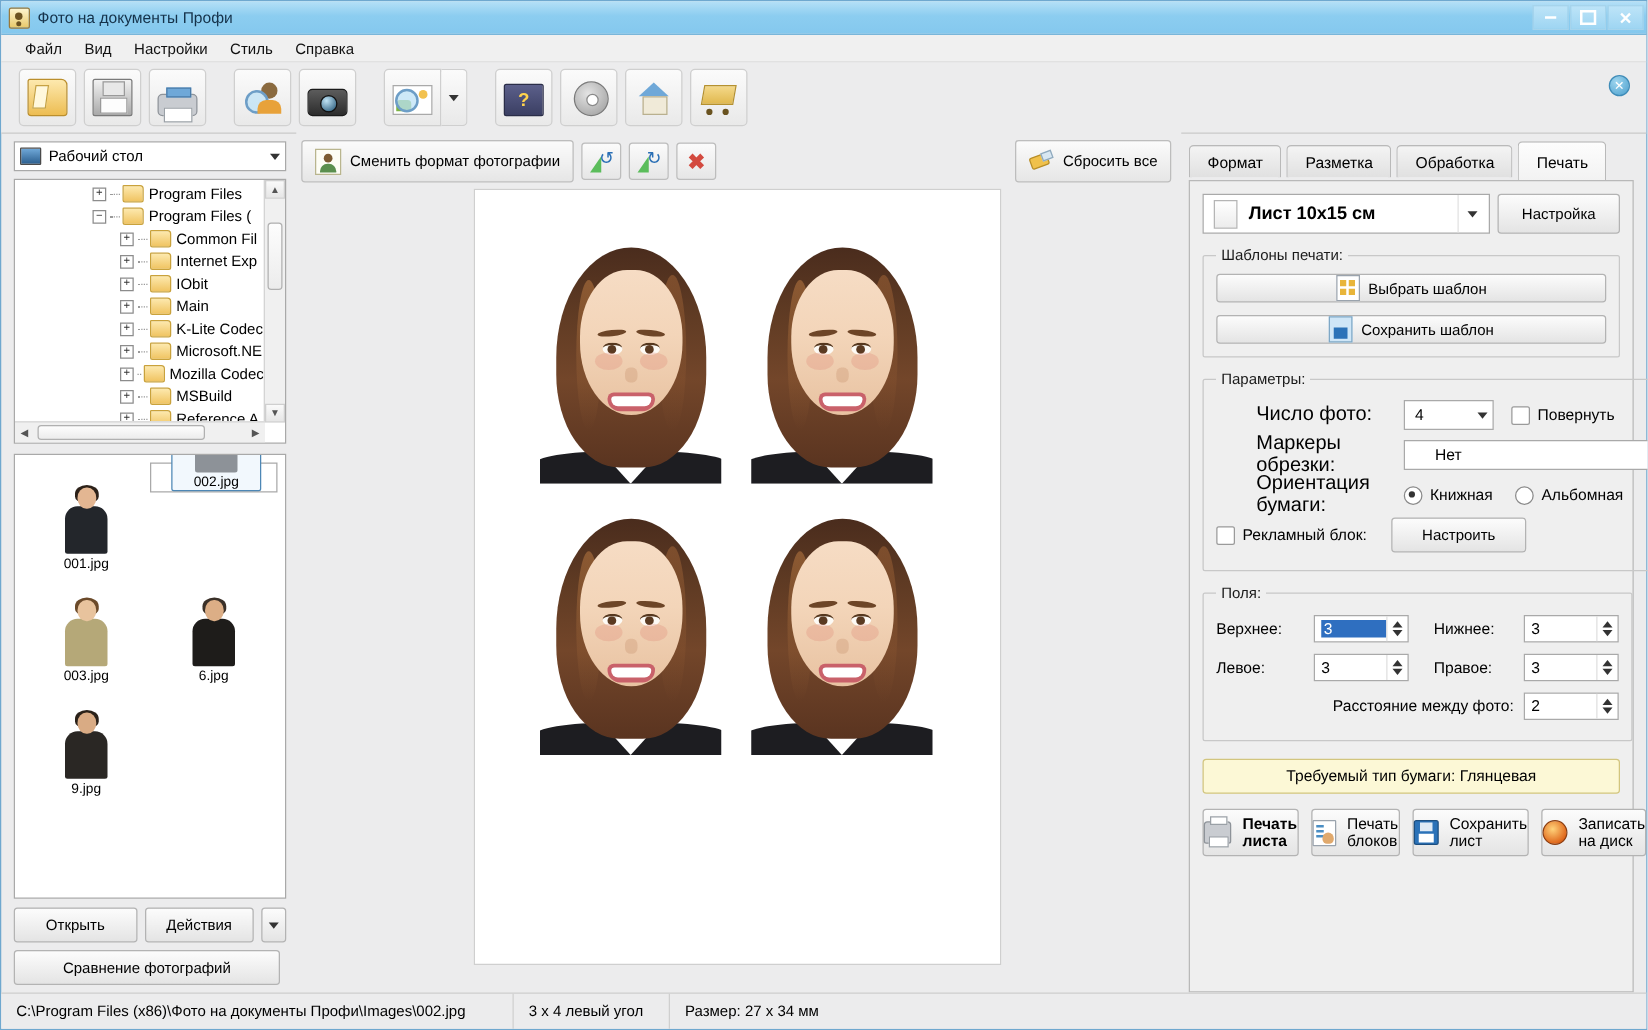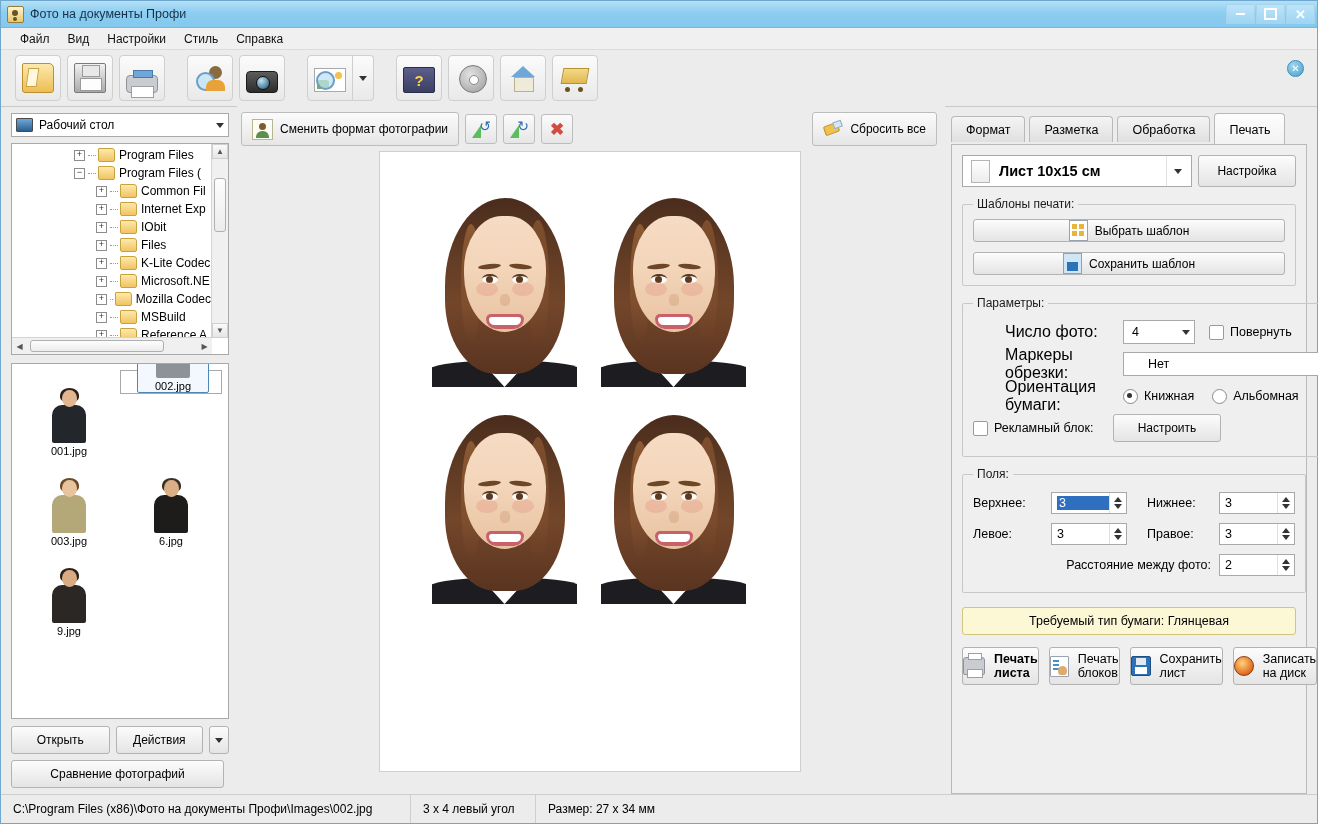--- a/index.html
+++ b/index.html
@@ -391,21 +391,21 @@
             <div class="trow" style="padding-left: 84px;">
               <span class="exp">+</span>
               <span class="dots"></span>
               <span class="fold"></span>
               <span>IObit</span>
             </div>
             <div class="trow" style="padding-left: 84px;">
               <span class="exp">+</span>
               <span class="dots"></span>
               <span class="fold"></span>
-              <span>Files</span>
+              <span>Main</span>
             </div>
             <div class="trow" style="padding-left: 84px;">
               <span class="exp">+</span>
               <span class="dots"></span>
               <span class="fold"></span>
               <span>K-Lite Codec</span>
             </div>
             <div class="trow" style="padding-left: 84px;">
               <span class="exp">+</span>
               <span class="dots"></span>

